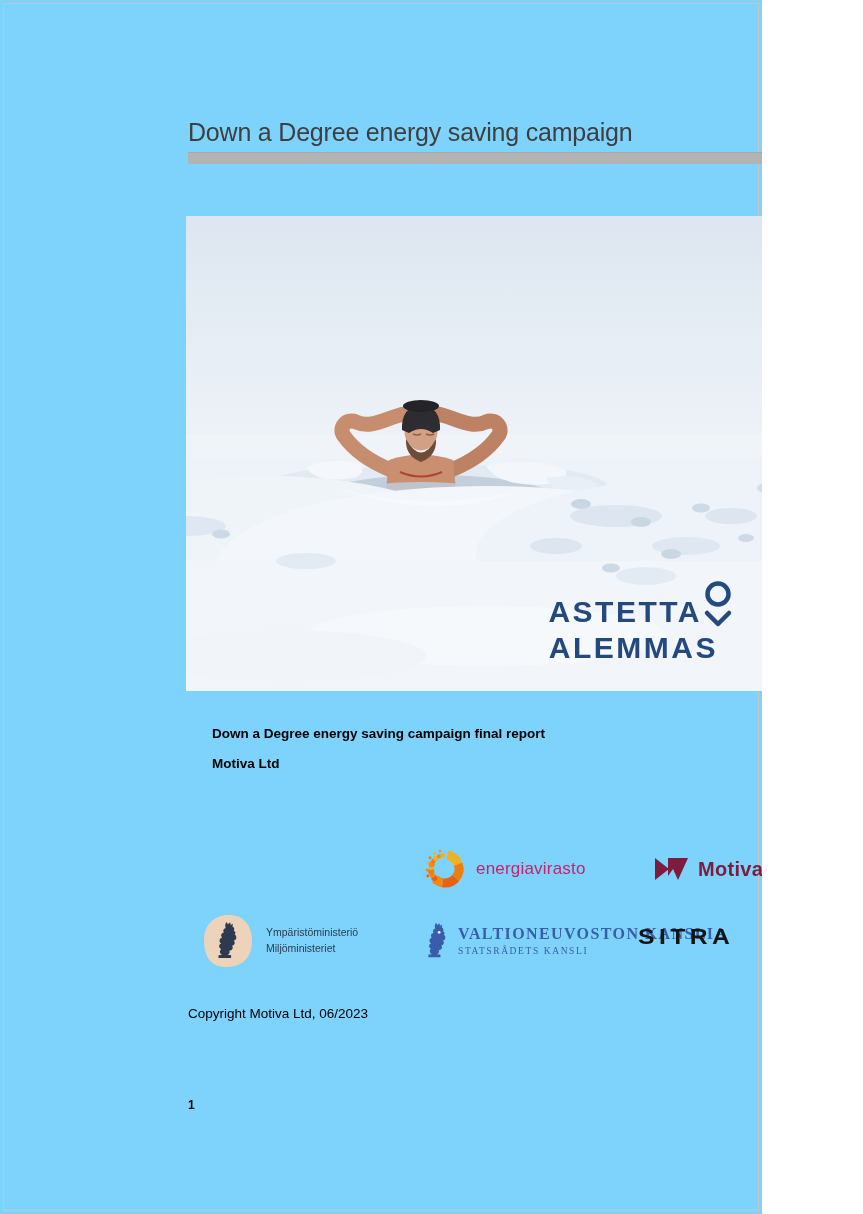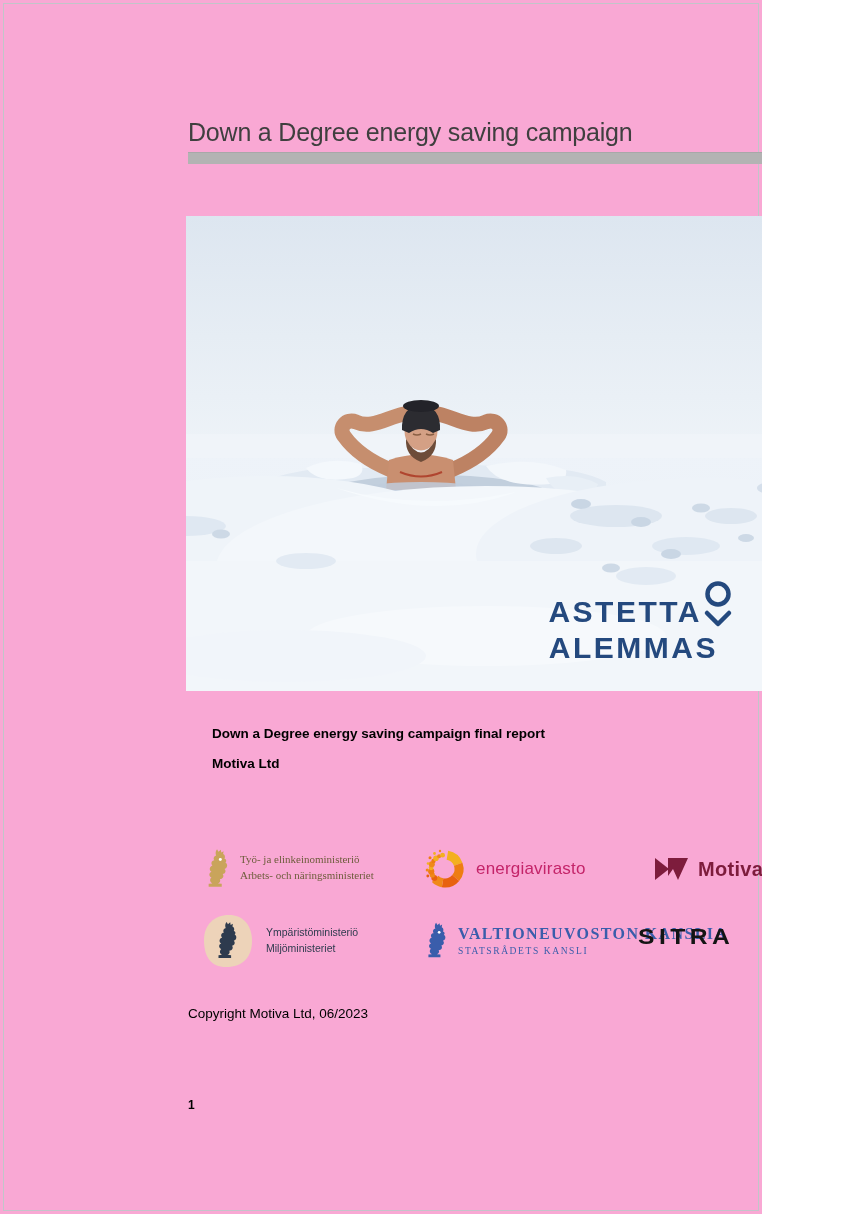--- a/index.html
+++ b/index.html
@@ -1,16 +1,16 @@
 <!DOCTYPE html>
 <html><head>
 <meta charset="utf-8">
 <style>
   html,body{margin:0;padding:0;background:#fff;}
-  .page{position:relative;width:762px;height:1214px;background:#f9a8d4;overflow:hidden;
+  .page{position:relative;width:762px;height:1214px;background:#7dd3fc;overflow:hidden;
         font-family:"Liberation Sans",sans-serif;color:#000;}
   .page-frame{position:absolute;inset:3px;border:1px solid #c2c5c9;pointer-events:none;}
 
   .doc-title{position:absolute;left:188px;top:118px;font-size:25px;font-weight:300;
              color:#3f3f3f;letter-spacing:-0.2px;white-space:nowrap;}
   .title-bar{position:absolute;left:188px;top:152px;width:591px;height:12px;
              background:#b3b3b3;border-top:1px solid #a8a8a8;box-sizing:border-box;}
 
   .cover{position:absolute;left:186px;top:216px;width:590px;height:475px;}
   .cover svg{display:block;}
@@ -130,30 +130,20 @@
         </g>
       </g>
     </svg>
   </div>
 
   <div class="report-line l1">Down a Degree energy saving campaign final report</div>
   <div class="report-line l2">Motiva Ltd</div>
 
   <div class="logos">
 
-    <div class="logo logo-tem">
-      <svg width="28" height="40" viewBox="0 0 30 42">
-        <path fill="#c9a45b" d="M14,1 L15.5,3.5 L18,1.5 L18.5,4.5 L21,3 L20.5,6 C22.5,7 23,9 22,11 C24,11.5 24.5,13.5 23,15 C26,17 25,21 22,22 C24,24 23,27 20,27.5 C22,30 20,33 17,33 C18,35 17,37 15,37.5 L19,38 L19,41 L5,41 L5,38 L9,37.5 C6,36 6,33 8,31 C5,30 5,26 8,25 C5,23 6,19 9,18.5 C7,16 8,13 11,13 C9.5,10.5 11,8 13,8 C12,5 12.5,2.5 14,1 Z"></path>
-        <circle cx="17.5" cy="12" r="1.6" fill="#fff"></circle>
-      </svg>
-      <div class="txt">
-        <div>Työ- ja elinkeinoministeriö</div>
-        <div>Arbets- och näringsministeriet</div>
-      </div>
-    </div>
 
     <div class="logo logo-ev">
       <svg width="46" height="46" viewBox="0 0 46 46">
         <g fill="none" stroke-width="9">
           <path d="M25.4,9.2 A14,14 0 0 1 36.2,18.2" stroke="#f3b020"></path>
           <path d="M36.2,18.2 A14,14 0 0 1 33.7,32.0" stroke="#ee7d12"></path>
           <path d="M33.7,32.0 A14,14 0 0 1 20.6,36.8" stroke="#e8620f"></path>
           <path d="M20.6,36.8 A14,14 0 0 1 13.1,32.9" stroke="#f0891a"></path>
         </g>
         <g fill="#ef8c15">

